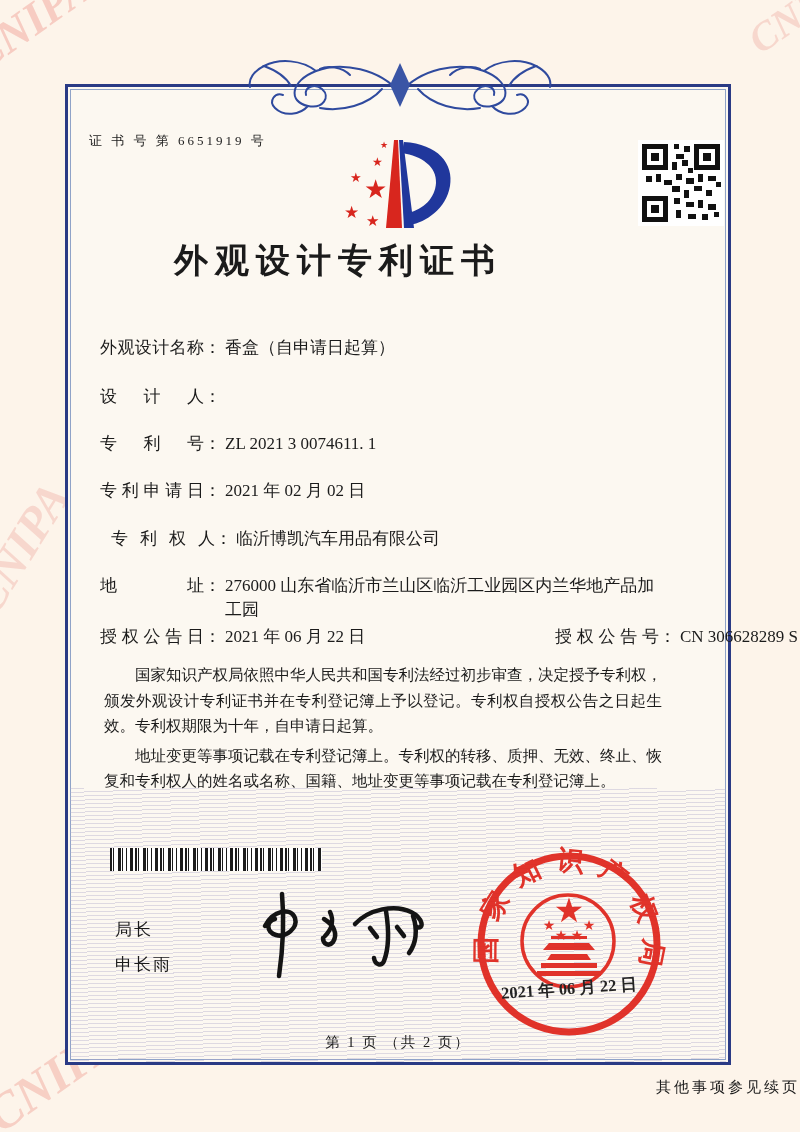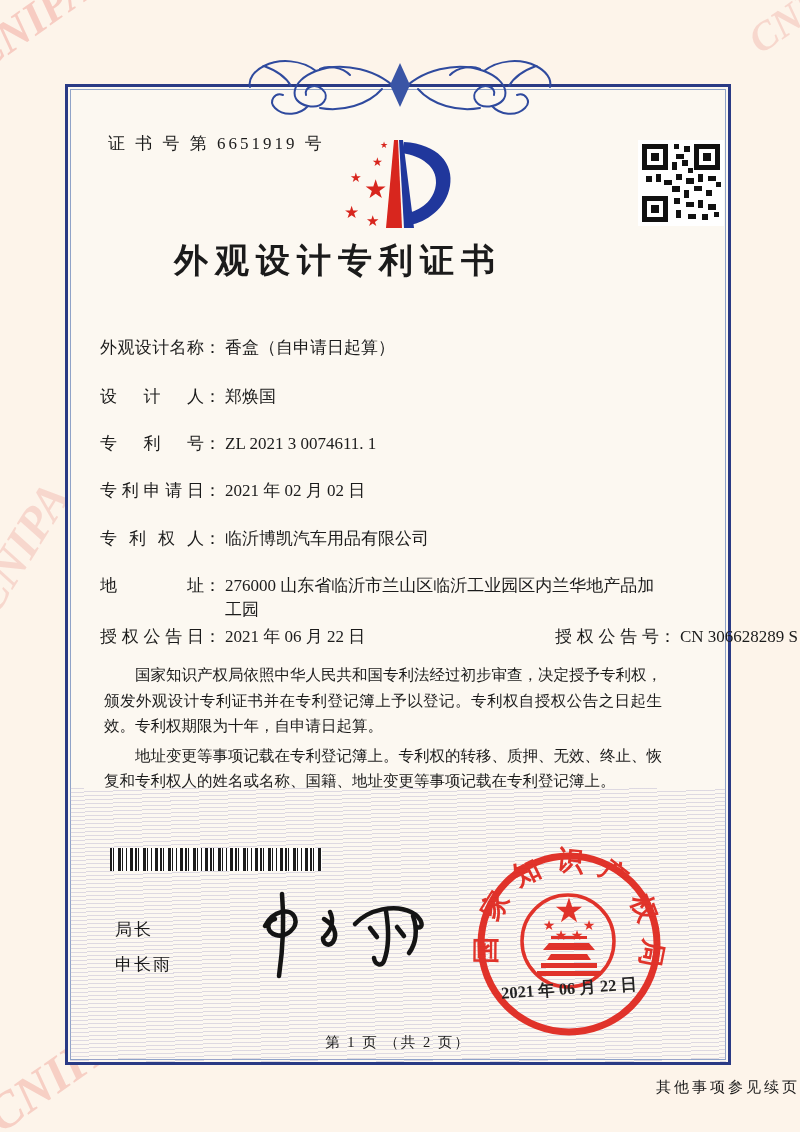--- a/index.html
+++ b/index.html
@@ -13,21 +13,21 @@
 
   
   .waves{position:absolute;left:70px;top:788px;width:656px;height:274px;
          background:repeating-linear-gradient(178deg,rgba(172,166,200,.38) 0 1px,rgba(255,255,255,0) 1px 4px);
          pointer-events:none;}
 
   
   .wm{position:absolute;font-family:"Liberation Serif",serif;font-style:italic;font-weight:bold;
       color:rgba(236,150,140,.30);pointer-events:none;white-space:nowrap;}
 
-  .cert-no{position:absolute;left:108px;top:132px;font-size:17px;letter-spacing:3px;}
+  .cert-no{position:absolute;left:89px;top:132px;font-size:13px;letter-spacing:3px;}
 
   .title{position:absolute;left:65px;top:238px;width:546px;text-align:center;
          font-size:34px;font-weight:bold;letter-spacing:7px;}
 
   .row{position:absolute;left:100px;width:580px;display:flex;font-size:17px;line-height:24px;}
   .row .lbl{display:inline-block;width:104px;text-align:justify;text-align-last:justify;flex:0 0 104px;}
   .row .colon{flex:0 0 auto;}
   .row .val{flex:1 1 auto;padding-left:4px;}
   .grant-right{position:absolute;left:455px;top:0;display:flex;width:300px;}
   .grant-right .lbl{width:104px;flex:0 0 104px;display:inline-block;text-align:justify;text-align-last:justify;}
@@ -145,33 +145,32 @@
   <div class="title">外观设计专利证书</div>
 
   <div class="row" style="top:336px;">
     <span class="lbl">外观设计名称</span>
       <span class="colon">：</span>
       <span class="val">香盒（自申请日起算）</span>
   </div>
   <div class="row" style="top:385px;">
     <span class="lbl">设计人</span>
       <span class="colon">：</span>
-      <span class="val">郑焕国</span>
   </div>
   <div class="row" style="top:432px;">
     <span class="lbl">专利号</span>
       <span class="colon">：</span>
       <span class="val">ZL 2021 3 0074611. 1</span>
   </div>
   <div class="row" style="top:479px;">
     <span class="lbl">专利申请日</span>
       <span class="colon">：</span>
       <span class="val">2021 年 02 月 02 日</span>
   </div>
-  <div class="row" style="top:527px;">
+  <div class="row" style="top:527px;margin-left:11px;">
     <span class="lbl">专利权人</span>
       <span class="colon">：</span>
       <span class="val">临沂博凯汽车用品有限公司</span>
   </div>
   <div class="row" style="top:574px;width:570px;">
     <span class="lbl">地址</span>
       <span class="colon">：</span>
       <span class="val">276000 山东省临沂市兰山区临沂工业园区内兰华地产品加工园</span>
   </div>
   <div class="row" style="top:625px;">

